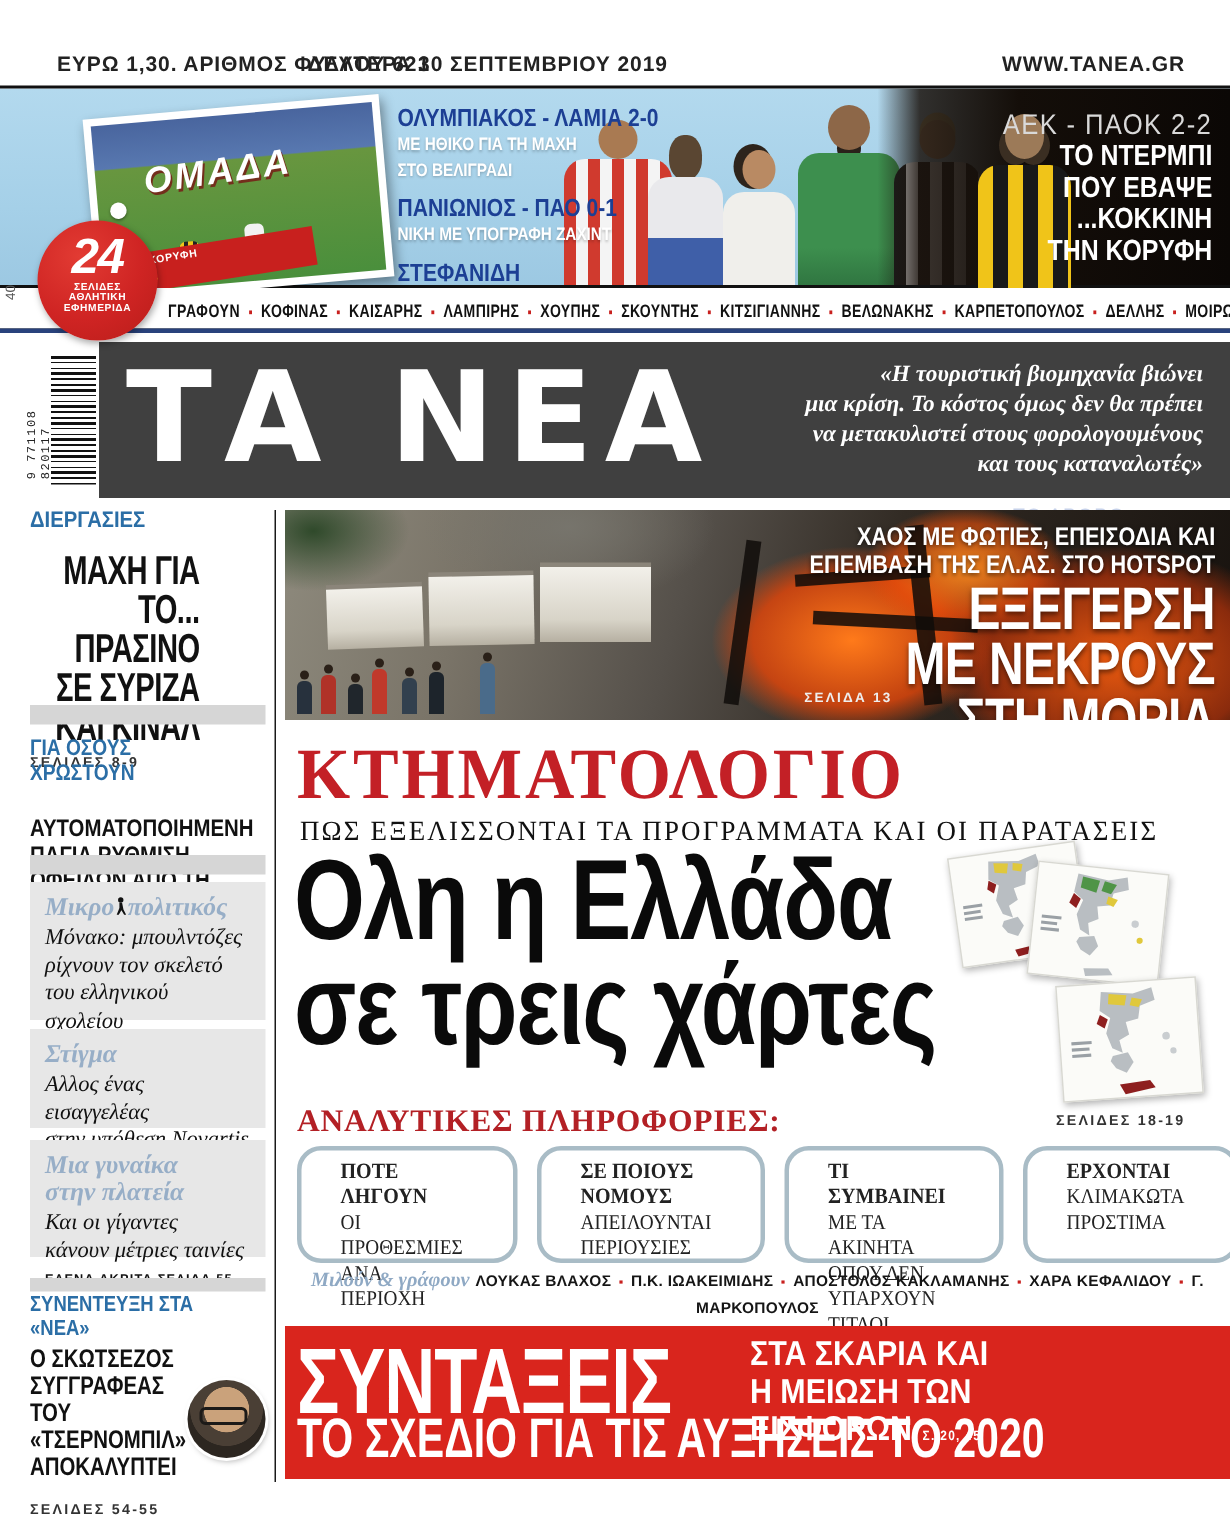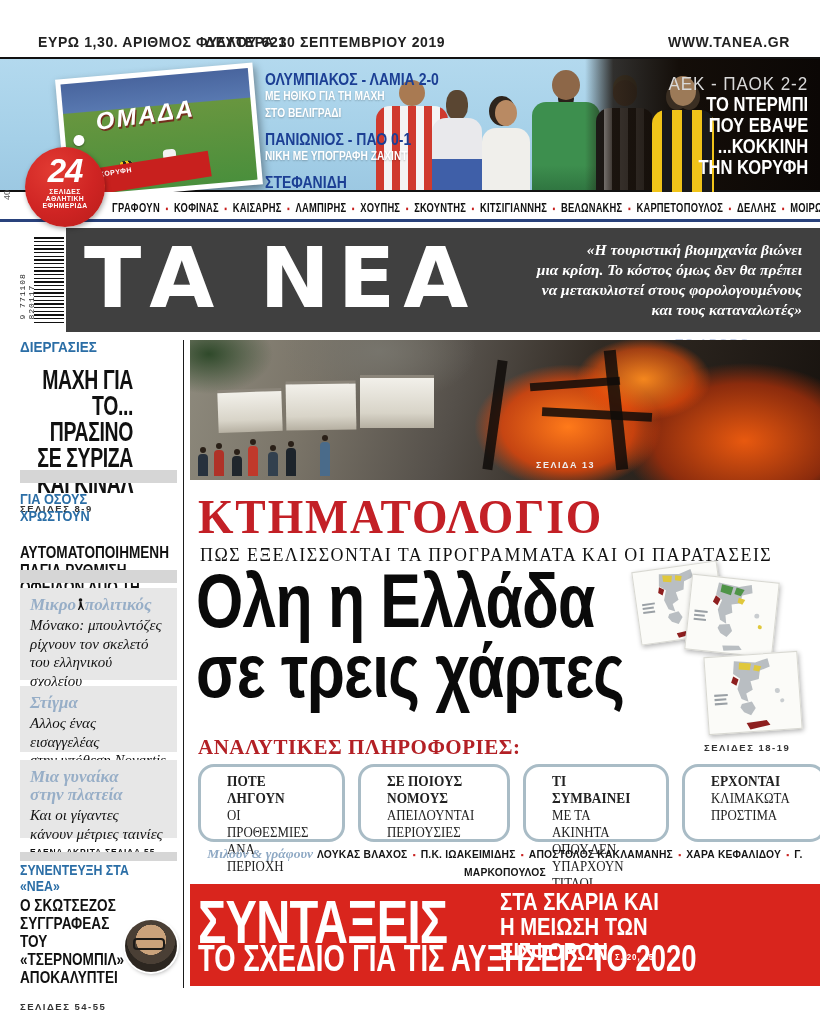--- a/index.html
+++ b/index.html
@@ -340,20 +340,27 @@
     <div class="char" style="left:340px;top:40px;width:90px;height:8px;transform:rotate(-4deg);"></div>
     <div class="char" style="left:352px;top:70px;width:110px;height:9px;transform:rotate(3deg);"></div>
     <div class="char" style="left:420px;top:10px;width:12px;height:120px;transform:rotate(-6deg);"></div>
     <div class="person" style="left:8px;background:#27313d;"></div>
     <div class="person" style="left:24px;background:#b03228;height:26px;"></div>
     <div class="person" style="left:42px;background:#20262c;height:20px;"></div>
     <div class="person" style="left:58px;background:#c0392b;height:30px;"></div>
     <div class="person" style="left:78px;background:#32404e;height:24px;"></div>
     <div class="person" style="left:96px;background:#1d242b;height:28px;"></div>
     <div class="person" style="left:130px;background:#4a6b8a;height:34px;"></div>
+    <div class="moria-text">
+      <div class="kick pl"><span class="cxr pl" style="transform:scaleX(.85);">ΧΑΟΣ ΜΕ ΦΩΤΙΕΣ, ΕΠΕΙΣΟΔΙΑ ΚΑΙ
+ΕΠΕΜΒΑΣΗ ΤΗΣ ΕΛ.ΑΣ. ΣΤΟ HOTSPOT</span></div>
+      <div class="head pl" style="margin-top:2px;"><span class="cxr pl" style="transform:scaleX(.8);">ΕΞΕΓΕΡΣΗ
+ΜΕ ΝΕΚΡΟΥΣ
+ΣΤΗ ΜΟΡΙΑ</span></div>
+    </div>
     <div class="moria-page">ΣΕΛΙΔΑ 13</div>
   </div>
 
   <div class="abs main-kick nw"><span class="cx" style="transform:scaleX(.95);">ΚΤΗΜΑΤΟΛΟΓΙΟ</span></div>
   <div class="abs main-head pl"><span class="cx pl" style="transform:scaleX(.8);">Ολη η Ελλάδα
 σε τρεις χάρτες</span></div>
   <div class="abs main-deck nw"><span class="cx" style="transform:scaleX(.97);">ΠΩΣ ΕΞΕΛΙΣΣΟΝΤΑΙ ΤΑ ΠΡΟΓΡΑΜΜΑΤΑ ΚΑΙ ΟΙ ΠΑΡΑΤΑΣΕΙΣ</span></div>
 
   <div class="map-card" style="left:636px;top:566px;width:84px;height:72px;transform:rotate(-8deg);">
     <svg viewBox="0 0 100 90" width="84" height="72">

